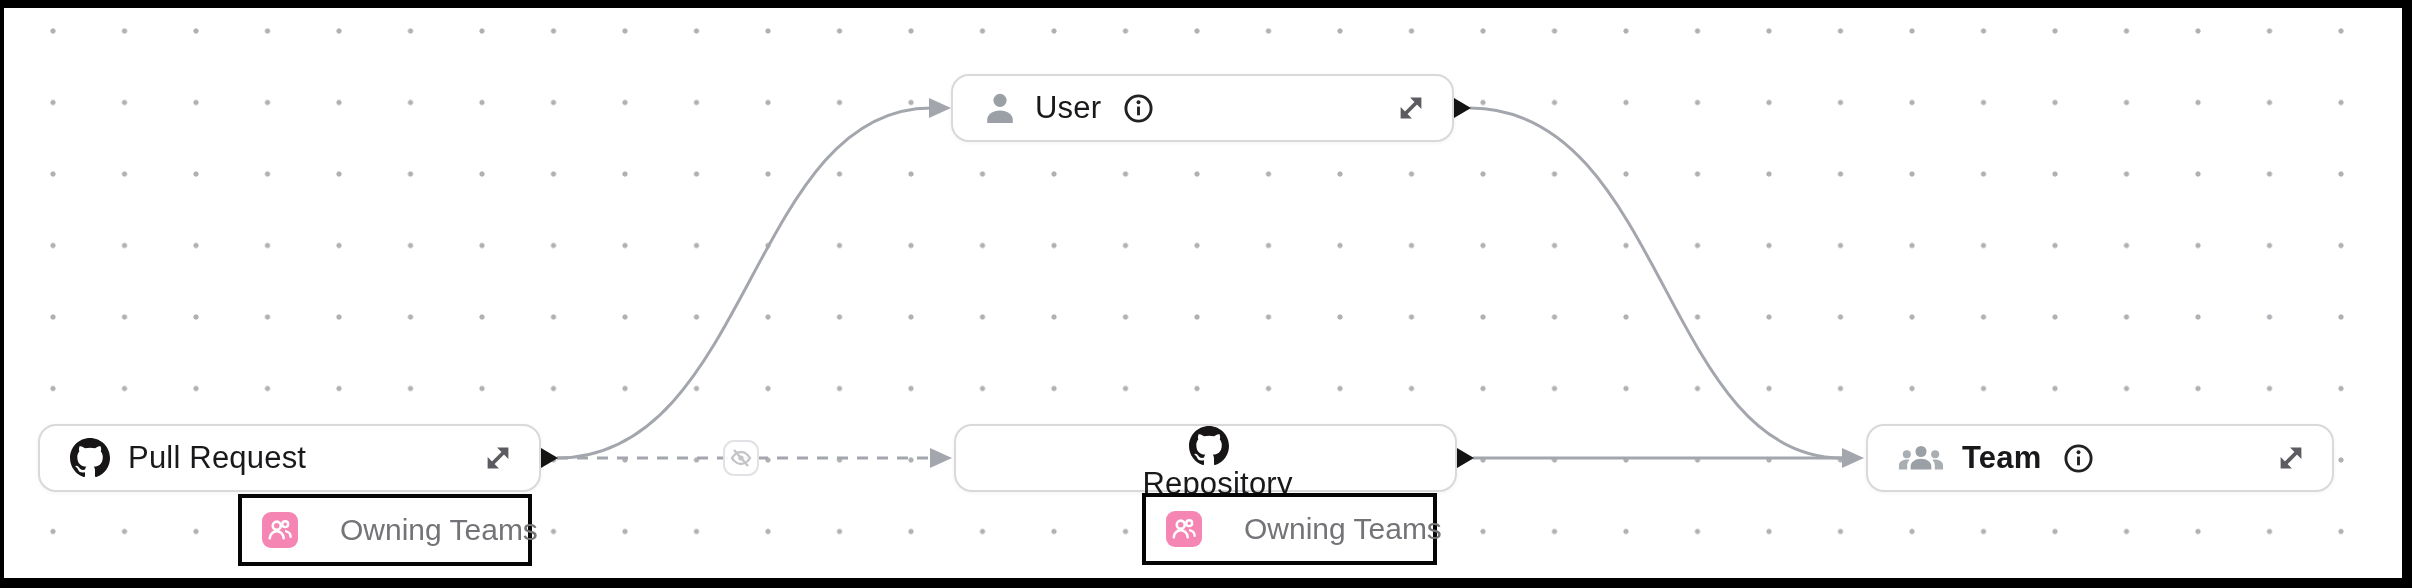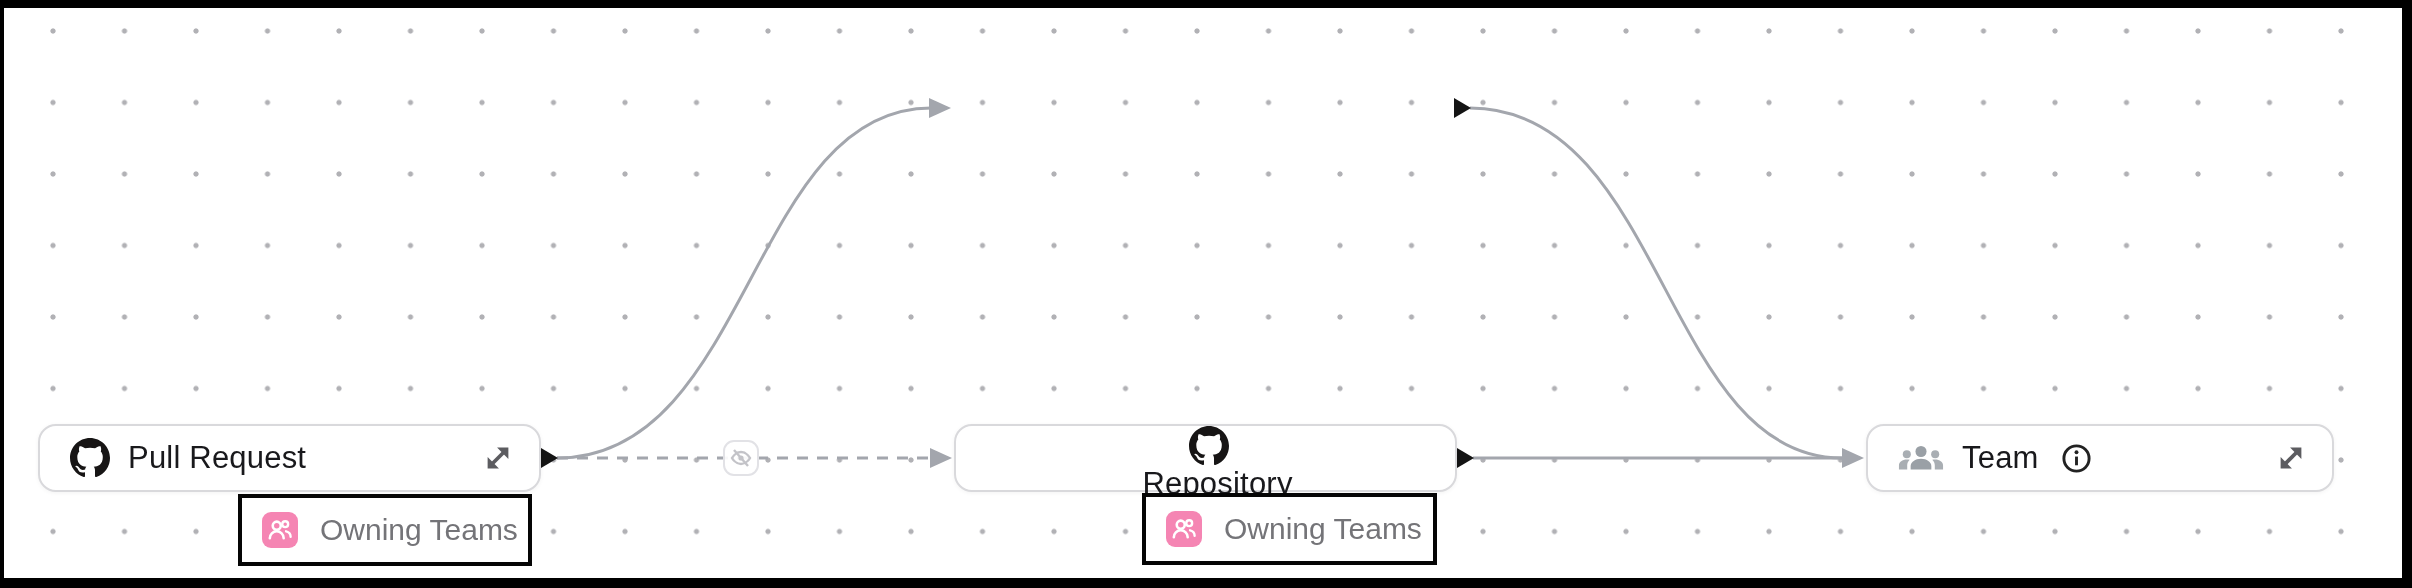--- a/index.html
+++ b/index.html
@@ -43,21 +43,21 @@
     display:flex;align-items:center;
     background:#fff;border:4px solid #050505;
     padding:0 26px 0 20px;
   }
   .pink-badge{
     width:36px;height:36px;border-radius:9px;
     background:#f585b3;
     display:flex;align-items:center;justify-content:center;
     flex:0 0 auto;
   }
-  .edge-label-text{font-size:30px;color:#747478;margin-left:22px;white-space:nowrap;}
+  .edge-label-text{font-size:30px;color:#747478;margin-left:42px;white-space:nowrap;}
   .eye-badge{
     position:absolute;width:36px;height:36px;
     border:2px solid #e2e2e6;border-radius:11px;
     background:rgba(255,255,255,.92);
     display:flex;align-items:center;justify-content:center;
   }
 </style>
 </head>
 <body>
 
@@ -99,38 +99,61 @@
       <span class="node-title">Pull Request</span>
       <span class="expand">
         <svg width="34" height="34" viewBox="0 0 36 36">
           <line x1="9" y1="27" x2="27" y2="9" stroke="#5c5c60" stroke-width="4"></line>
           <polygon points="29,7 17,7 29,19" fill="#5c5c60"></polygon>
           <polygon points="7,29 19,29 7,17" fill="#5c5c60"></polygon>
         </svg>
       </span>
     </div>
 
+    <div class="node" style="left:947px;top:66px;width:503px;">
+      <span class="nicon">
+        <svg width="34" height="34" viewBox="0 0 16 16" fill="#9aa0a6">
+          <circle cx="8" cy="4.4" r="3.1"></circle>
+          <path d="M8 9.2c-3.4 0-6 1.9-6 4.2V15h12v-1.6c0-2.3-2.6-4.2-6-4.2z"></path>
+        </svg>
+      </span>
+      <span class="node-title">User</span>
+      <span class="info">
+        <svg width="31" height="31" viewBox="0 0 32 32" fill="none">
+          <circle cx="16" cy="16" r="13" stroke="#222" stroke-width="3"></circle>
+          <line x1="16" y1="14" x2="16" y2="23" stroke="#222" stroke-width="3"></line>
+          <circle cx="16" cy="9.5" r="2" fill="#222"></circle>
+        </svg>
+      </span>
+      <span class="expand">
+        <svg width="34" height="34" viewBox="0 0 36 36">
+          <line x1="9" y1="27" x2="27" y2="9" stroke="#5c5c60" stroke-width="4"></line>
+          <polygon points="29,7 17,7 29,19" fill="#5c5c60"></polygon>
+          <polygon points="7,29 19,29 7,17" fill="#5c5c60"></polygon>
+        </svg>
+      </span>
+    </div>
 
     <div class="node" style="left:950px;top:416px;width:503px;flex-direction:column;">
       <span class="nicon">
         <svg width="40" height="40" viewBox="0 0 16 16" fill="#171515">
           <path d="M8 0C3.58 0 0 3.58 0 8c0 3.54 2.29 6.53 5.47 7.59.4.07.55-.17.55-.38 0-.19-.01-.82-.01-1.49-2.01.37-2.53-.49-2.69-.94-.09-.23-.48-.94-.82-1.13-.28-.15-.68-.52-.01-.53.63-.01 1.08.58 1.23.82.72 1.21 1.87.87 2.33.66.07-.52.28-.87.51-1.07-1.78-.2-3.64-.89-3.64-3.95 0-.87.31-1.59.82-2.15-.08-.2-.36-1.02.08-2.12 0 0 .67-.21 2.2.82.64-.18 1.32-.27 2-.27s1.36.09 2 .27c1.53-1.04 2.2-.82 2.2-.82.44 1.1.16 1.92.08 2.12.51.56.82 1.27.82 2.15 0 3.07-1.87 3.75-3.65 3.95.29.25.54.73.54 1.48 0 1.07-.01 1.93-.01 2.2 0 .21.15.46.55.38A8.01 8.01 0 0 0 16 8c0-4.42-3.58-8-8-8z"></path>
         </svg>
       </span>
       <span class="node-title">Repository</span>
       <span class="expand">
         <svg width="34" height="34" viewBox="0 0 36 36">
           <line x1="9" y1="27" x2="27" y2="9" stroke="#5c5c60" stroke-width="4"></line>
           <polygon points="29,7 17,7 29,19" fill="#5c5c60"></polygon>
           <polygon points="7,29 19,29 7,17" fill="#5c5c60"></polygon>
         </svg>
       </span>
     </div>
 
-    <div class="node" style="left:1862px;top:416px;width:468px;">
+    <div class="node" style="left:1862px;top:416px;width:468px;font-weight:bold;">
       <span class="nicon">
         <svg width="46" height="32" viewBox="0 0 24 16" fill="#9aa0a6">
           <circle cx="12" cy="4.6" r="2.9"></circle>
           <path d="M12 8.4c-3 0-5.4 1.7-5.4 3.8V14h10.8v-1.8c0-2.1-2.4-3.8-5.4-3.8z"></path>
           <circle cx="4.6" cy="6" r="2.1" opacity=".85"></circle>
           <path d="M4.6 8.8c-2.3 0-4.1 1.3-4.1 3V14h4.3v-2.2c0-1.1.5-2.1 1.3-2.9-.5-.1-1-.1-1.5-.1z" opacity=".85"></path>
           <circle cx="19.4" cy="6" r="2.1" opacity=".85"></circle>
           <path d="M19.4 8.8c2.3 0 4.1 1.3 4.1 3V14h-4.3v-2.2c0-1.1-.5-2.1-1.3-2.9.5-.1 1-.1 1.5-.1z" opacity=".85"></path>
         </svg>
       </span>

